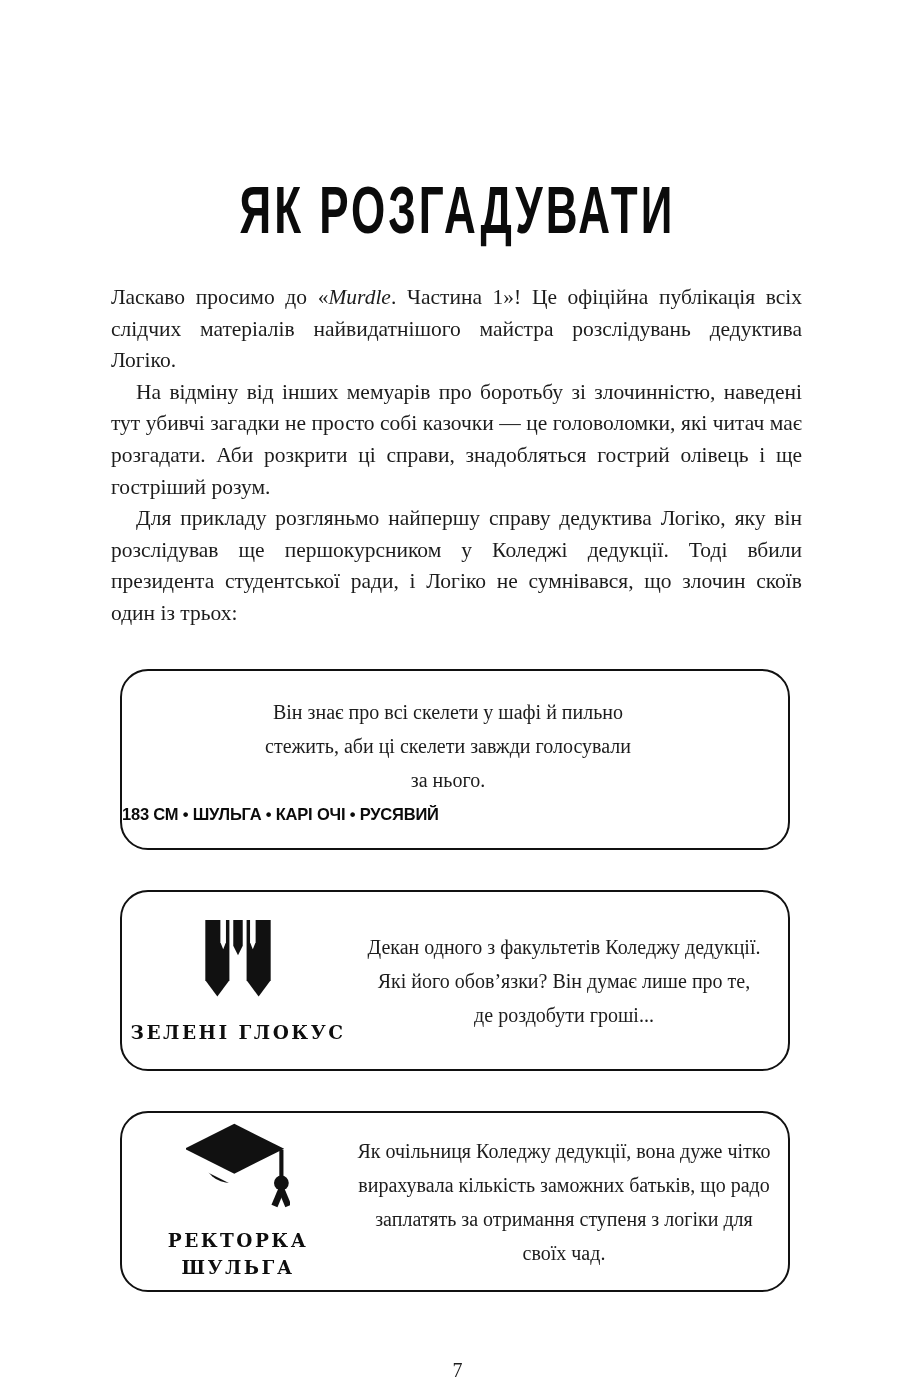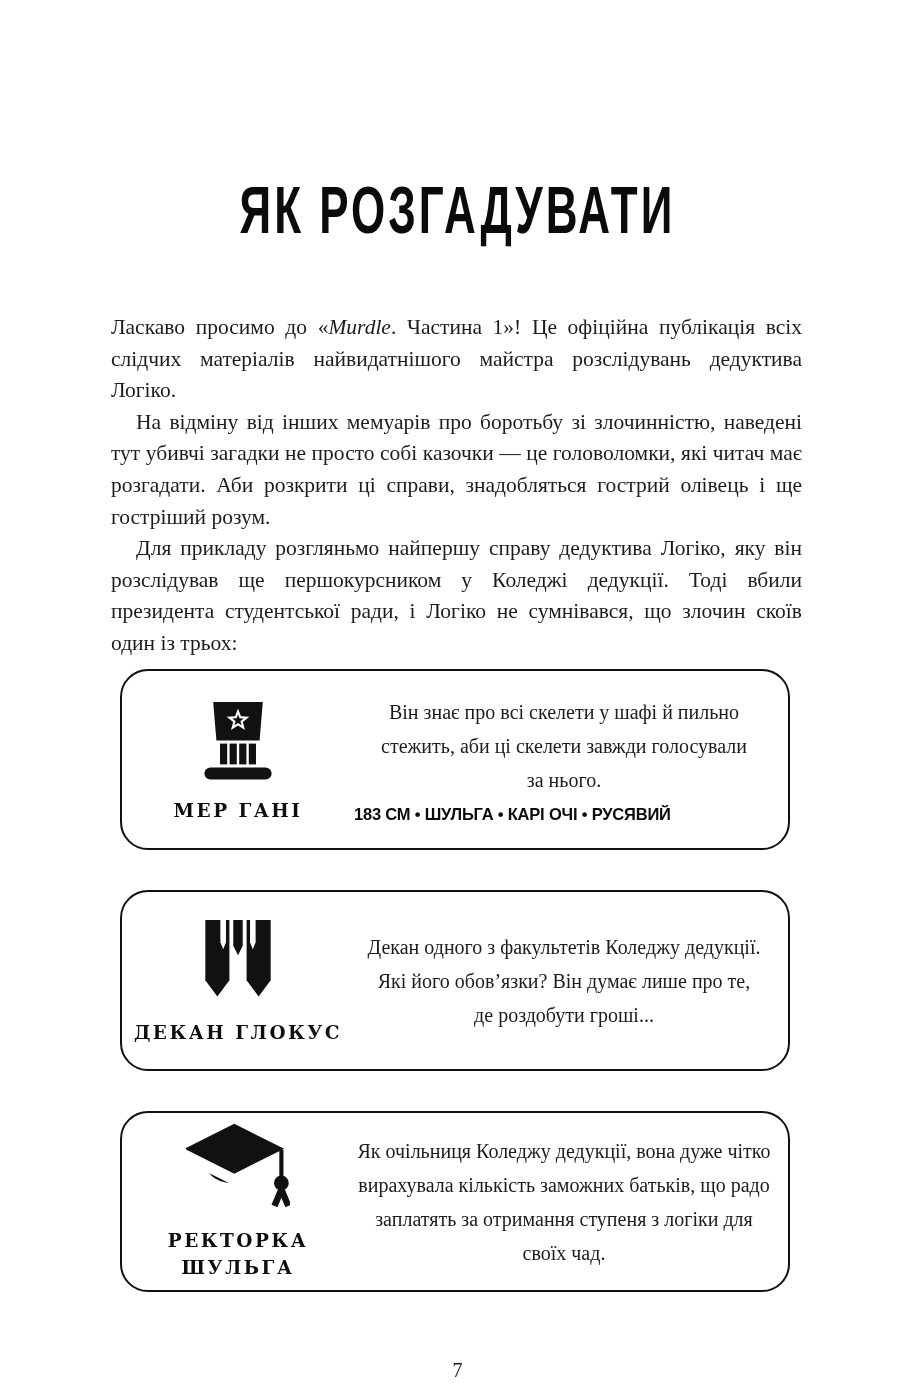--- a/index.html
+++ b/index.html
@@ -31,21 +31,21 @@
     letter-spacing: 3px;
     color: #0b0b0b;
     transform: scaleY(1.52);
     transform-origin: center top;
     white-space: nowrap;
   }
 
   
   .intro {
     position: absolute;
-    top: 267px;
+    top: 237px;
     left: 111px;
     width: 691px;
     font-size: 21.5px;
     line-height: 31.6px;
     text-align: justify;
     color: #1c1c1c;
   }
   .intro p { margin: 0; text-indent: 25px; }
   .intro p.first { text-indent: 0; }
   .intro .italic { font-style: italic; }
@@ -131,51 +131,38 @@
 
   <div class="intro">
     <p class="first"><span>Ласкаво просимо до «</span><span class="italic">Murdle</span><span>. Частина 1»! Це офіційна публікація всіх слідчих матеріалів найвидатнішого майстра розслідувань дедуктива Логіко.</span></p>
     <p>На відміну від інших мемуарів про боротьбу зі злочинністю, наведені тут убивчі загадки не просто собі казочки — це головоломки, які читач має розгадати. Аби розкрити ці справи, знадобляться гострий олівець і ще гостріший розум.</p>
     <p>Для прикладу розгляньмо найпершу справу дедуктива Логіко, яку він розслідував ще першокурсником у Коледжі дедукції. Тоді вбили президента студентської ради, і Логіко не сумнівався, що злочин скоїв один із трьох:</p>
   </div>
 
   <div class="cards">
 
     <div class="card">
-      <div class="icon-col">
-        <svg class="suspect-icon" width="80" height="92" viewBox="0 0 100 104">
-          <path class="ink" d="M19,2 L81,2 L77,50 L23,50 Z"></path>
-          <polygon class="paper" points="50,10 53.7,19.9 64.3,20.4 56,27 58.8,37.1 50,31.3 41.2,37.1 44,27 35.7,20.4 46.3,19.9"></polygon>
-          <polygon class="ink" points="50,17.5 51.9,22.4 57.2,22.7 53,26 54.4,31 50,28.2 45.6,31 47,26 42.9,22.7 48.2,22.4"></polygon>
-          <rect class="ink" x="27.5" y="54" width="9" height="26"></rect>
-          <rect class="ink" x="39.5" y="54" width="9" height="26"></rect>
-          <rect class="ink" x="51.5" y="54" width="9" height="26"></rect>
-          <rect class="ink" x="63.5" y="54" width="9" height="26"></rect>
-          <rect class="ink" x="8" y="84" width="84" height="15" rx="7.5"></rect>
-        </svg>
-        <div class="suspect-name">МЕР ГАНІ</div>
-      </div>
       <div class="desc-col">
         <div class="suspect-desc">Він знає про всі скелети у шафі й пильно
 стежить, аби ці скелети завжди голосували
 за нього.</div>
         <div class="suspect-stats">183 СМ • ШУЛЬГА • КАРІ ОЧІ • РУСЯВИЙ</div>
       </div>
     </div>
 
     <div class="card">
       <div class="icon-col">
         <svg class="suspect-icon" width="86" height="94" viewBox="0 0 100 100">
           <polygon class="ink" points="12,0 40,0 40,70 26,89 12,70"></polygon>
           <polygon class="paper" points="29.5,0 36,0 36,26 32.8,34 29.5,26"></polygon>
           <polygon class="ink" points="60,0 88,0 88,70 74,89 60,70"></polygon>
           <polygon class="paper" points="64,0 70.5,0 70.5,26 67.2,34 64,26"></polygon>
           <polygon class="ink" points="44.5,0 55.5,0 55.5,30 50,41 44.5,30"></polygon>
         </svg>
-        <div class="suspect-name">ДЕКАН ГЛОКУС</div>
+        <div class="suspect-name">ЗЕЛЕНІ ГЛОКУС</div>
       </div>
       <div class="desc-col">
         <div class="suspect-desc">Декан одного з факультетів Коледжу дедукції.
 Які його обов’язки? Він думає лише про те,
 де роздобути гроші...</div>
       </div>
     </div>
 
     <div class="card">
       <div class="icon-col">

